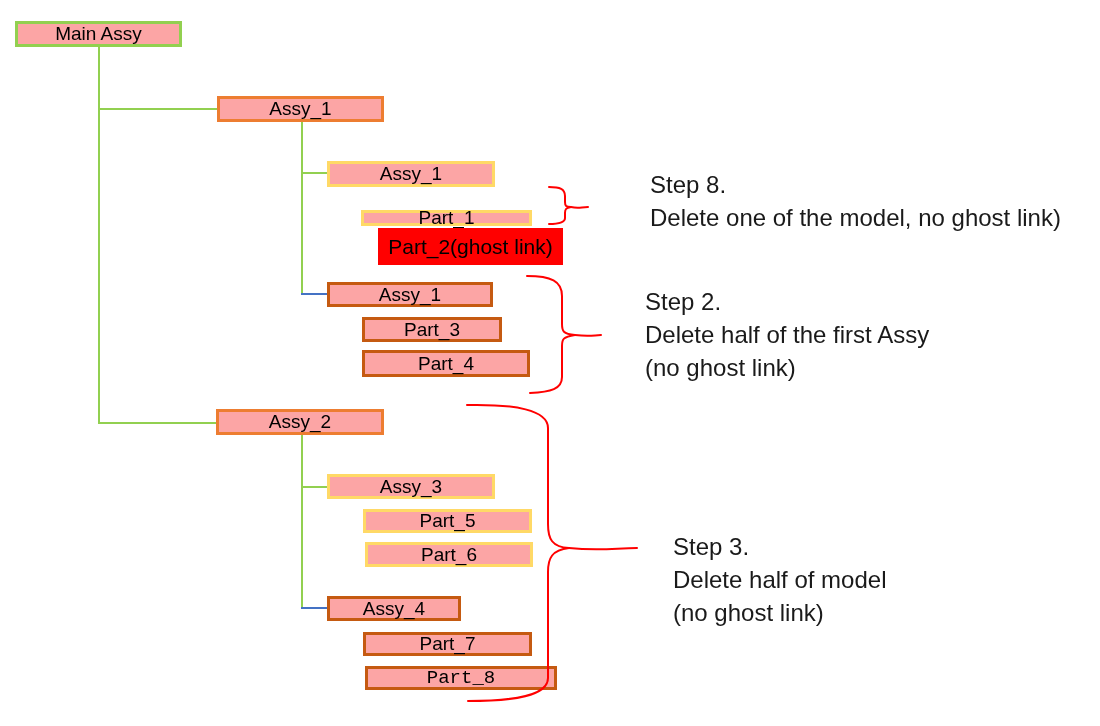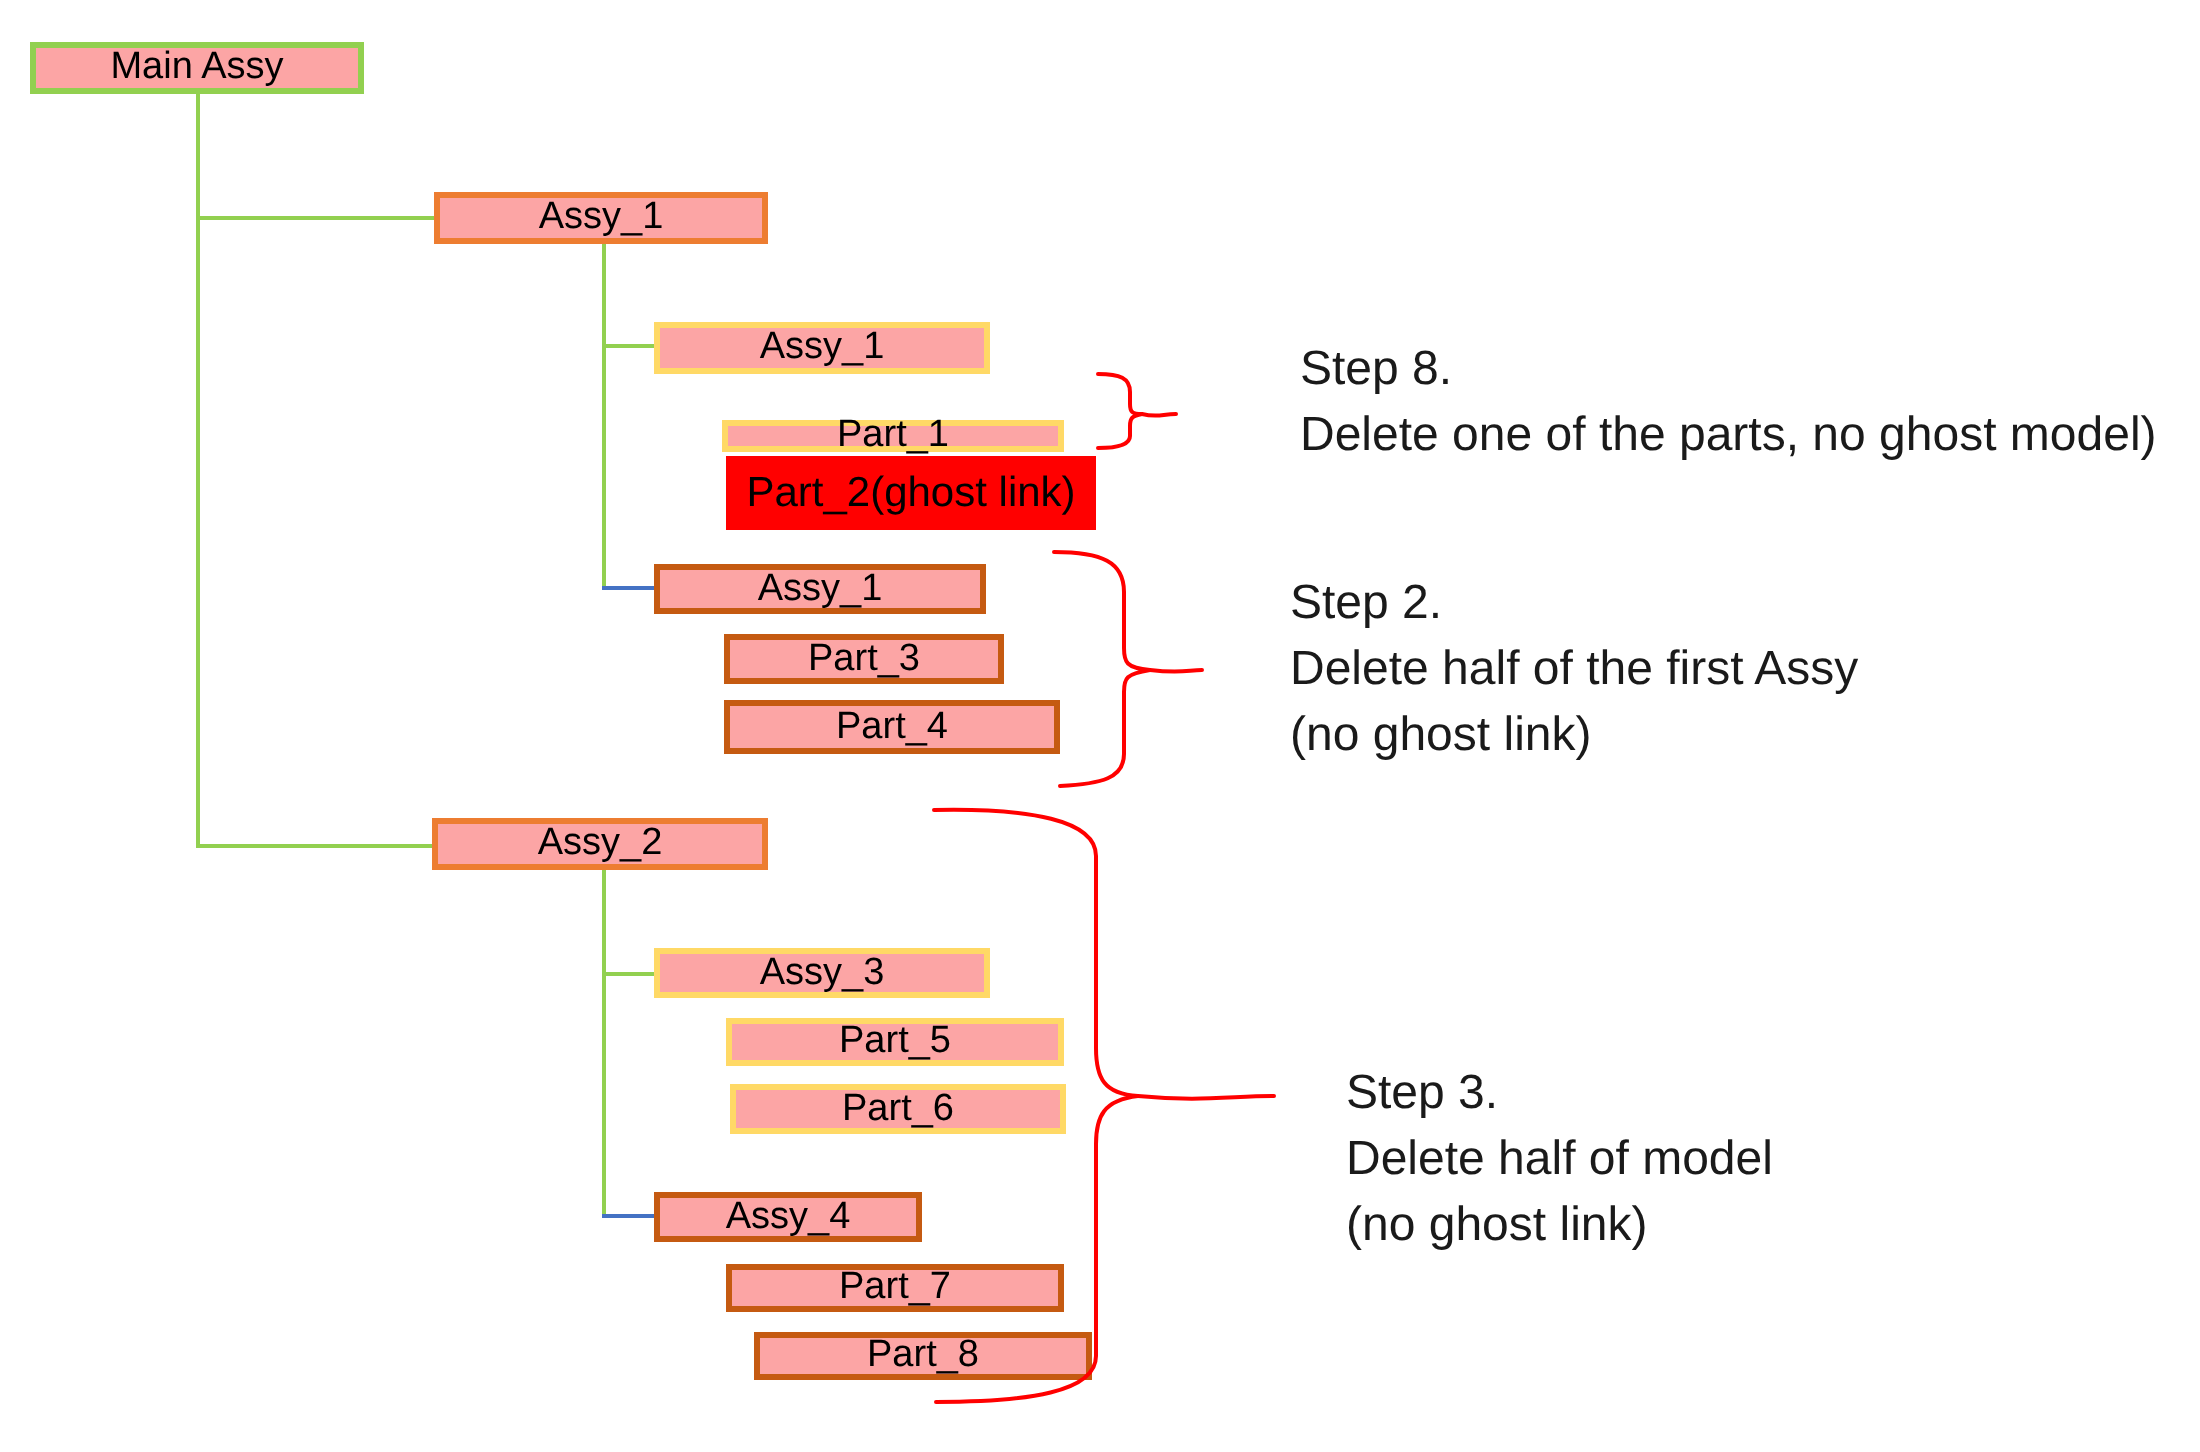--- a/index.html
+++ b/index.html
@@ -47,50 +47,50 @@
   <div class="hline c-green" style="left:301px;top:172px;width:26px;"></div>
   <div class="hline c-blue" style="left:301px;top:293px;width:26px;"></div>
   <div class="vline c-green" style="left:301px;top:435px;height:173px;"></div>
   <div class="hline c-green" style="left:301px;top:486px;width:26px;"></div>
   <div class="hline c-blue" style="left:301px;top:607px;width:26px;"></div>
 
   <div class="node b-green" style="left:15px;top:21px;width:167px;height:26px;">Main Assy</div>
   <div class="node b-orange" style="left:217px;top:96px;width:167px;height:26px;">Assy_1</div>
   <div class="node b-gold" style="left:327px;top:161px;width:168px;height:26px;">Assy_1</div>
   <div class="node b-gold" style="left:361px;top:210px;width:171px;height:16px;">Part_1</div>
-  <div class="node fill-red" style="left:363px;top:228px;width:185px;height:37px;">Part_2(ghost link)</div>
+  <div class="node fill-red" style="left:378px;top:228px;width:185px;height:37px;">Part_2(ghost link)</div>
   <div class="node b-brown" style="left:327px;top:282px;width:166px;height:25px;">Assy_1</div>
   <div class="node b-brown" style="left:362px;top:317px;width:140px;height:25px;">Part_3</div>
   <div class="node b-brown" style="left:362px;top:350px;width:168px;height:27px;">Part_4</div>
   <div class="node b-orange" style="left:216px;top:409px;width:168px;height:26px;">Assy_2</div>
   <div class="node b-gold" style="left:327px;top:474px;width:168px;height:25px;">Assy_3</div>
   <div class="node b-gold" style="left:363px;top:509px;width:169px;height:24px;">Part_5</div>
   <div class="node b-gold" style="left:365px;top:542px;width:168px;height:25px;">Part_6</div>
   <div class="node b-brown" style="left:327px;top:596px;width:134px;height:25px;">Assy_4</div>
   <div class="node b-brown" style="left:363px;top:632px;width:169px;height:24px;">Part_7</div>
-  <div class="node b-brown" style="left:377px;top:666px;width:169px;height:24px;">Part_8</div>
+  <div class="node b-brown" style="left:365px;top:666px;width:192px;height:24px;font-family:Liberation Mono, monospace;">Part_8</div>
 
   <svg class="braces" width="1100" height="726" viewBox="0 0 1100 726" fill="none" stroke="#FF0000" stroke-width="2" stroke-linecap="round">
     <g>
       <path d="M549,187 C560,187 565,189 565,196 L565,202 C565,206 566,207 571,207 C566,208 565,209 565,213 L565,218 C565,222 560,224 549,224"></path>
       <path d="M571,207 C579,209 581,207 588,207"></path>
     </g>
     <g>
       <path d="M527,276 C551,276 562,281 562,296 L562,324 C562,331 563,334 575,335 C563,337 562,339 562,346 L562,377 C562,389 551,392 530,393"></path>
       <path d="M575,335 C591,337 594,335 601,335"></path>
     </g>
     <g>
       <path d="M467,405 C515,404 548,410 548,428 L548,524 C548,539 552,547 569,548 C552,550 548,558 548,572 L548,678 C548,696 514,701 468,701"></path>
       <path d="M569,548 C600,551 616,548 637,548"></path>
     </g>
   </svg>
 
   <div class="step" style="left:650px;top:168px;">
     <div>Step 8.</div>
-    <div>Delete one of the parts, no ghost model)</div>
+    <div>Delete one of the model, no ghost link)</div>
   </div>
   <div class="step" style="left:645px;top:285px;">
     <div>Step 2.</div>
     <div>Delete half of the first Assy</div>
     <div>(no ghost link)</div>
   </div>
   <div class="step" style="left:673px;top:530px;">
     <div>Step 3.</div>
     <div>Delete half of model</div>
     <div>(no ghost link)</div>

